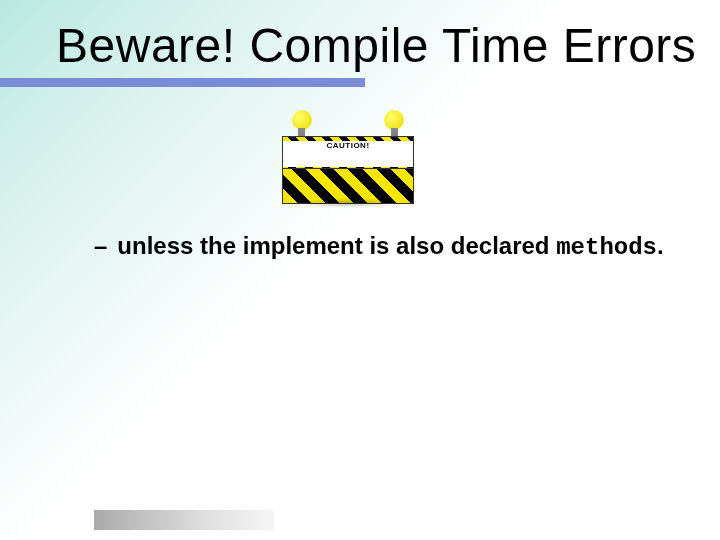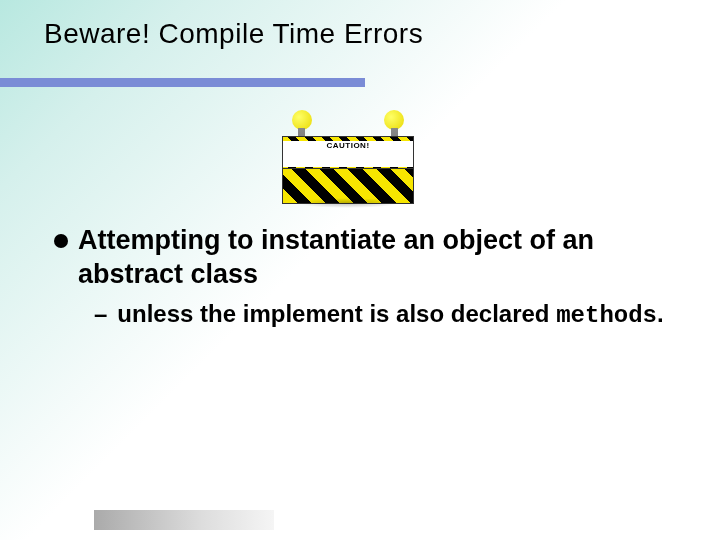--- a/index.html
+++ b/index.html
@@ -5,24 +5,24 @@
   * { margin: 0; padding: 0; box-sizing: border-box; }
   body {
     width: 720px;
     height: 540px;
     background: linear-gradient(135deg, #b8e8e0 0%, #d5f0ec 15%, #ffffff 45%, #ffffff 100%);
     font-family: Arial, Helvetica, sans-serif;
     position: relative;
     overflow: hidden;
   }
   .title {
-    font-size: 28px;
+    font-size: 48px;
     font-weight: normal;
     color: #000;
-    padding: 18px 0 0 44px;
+    padding: 18px 0 0 56px;
     letter-spacing: 0.5px;
   }
   .underline-bar {
     position: absolute;
     top: 78px;
     left: 0;
     width: 365px;
     height: 9px;
     background: #7a8cd6;
   }
@@ -135,24 +135,20 @@
   <div class="board top">
     <div class="stripe-edge t"></div>
     <span class="label">CAUTION!</span>
     <div class="stripe-edge b"></div>
   </div>
   <div class="board bot"></div>
   <div class="shadow"></div>
 </div>
 
 <div class="content">
-  <div class="bullet-item">
-    <div class="bullet-dot"></div>
-    <div class="bullet-text">Attempting to instantiate an object of an abstract class</div>
-  </div>
   <div class="sub-item">
     <div class="dash">–</div>
     <div class="sub-text">
       <span>unless the implement is also declared </span><span class="mono">methods</span><span>.</span>
     </div>
   </div>
 </div>
 
 <div class="footer-bar"></div>
 

